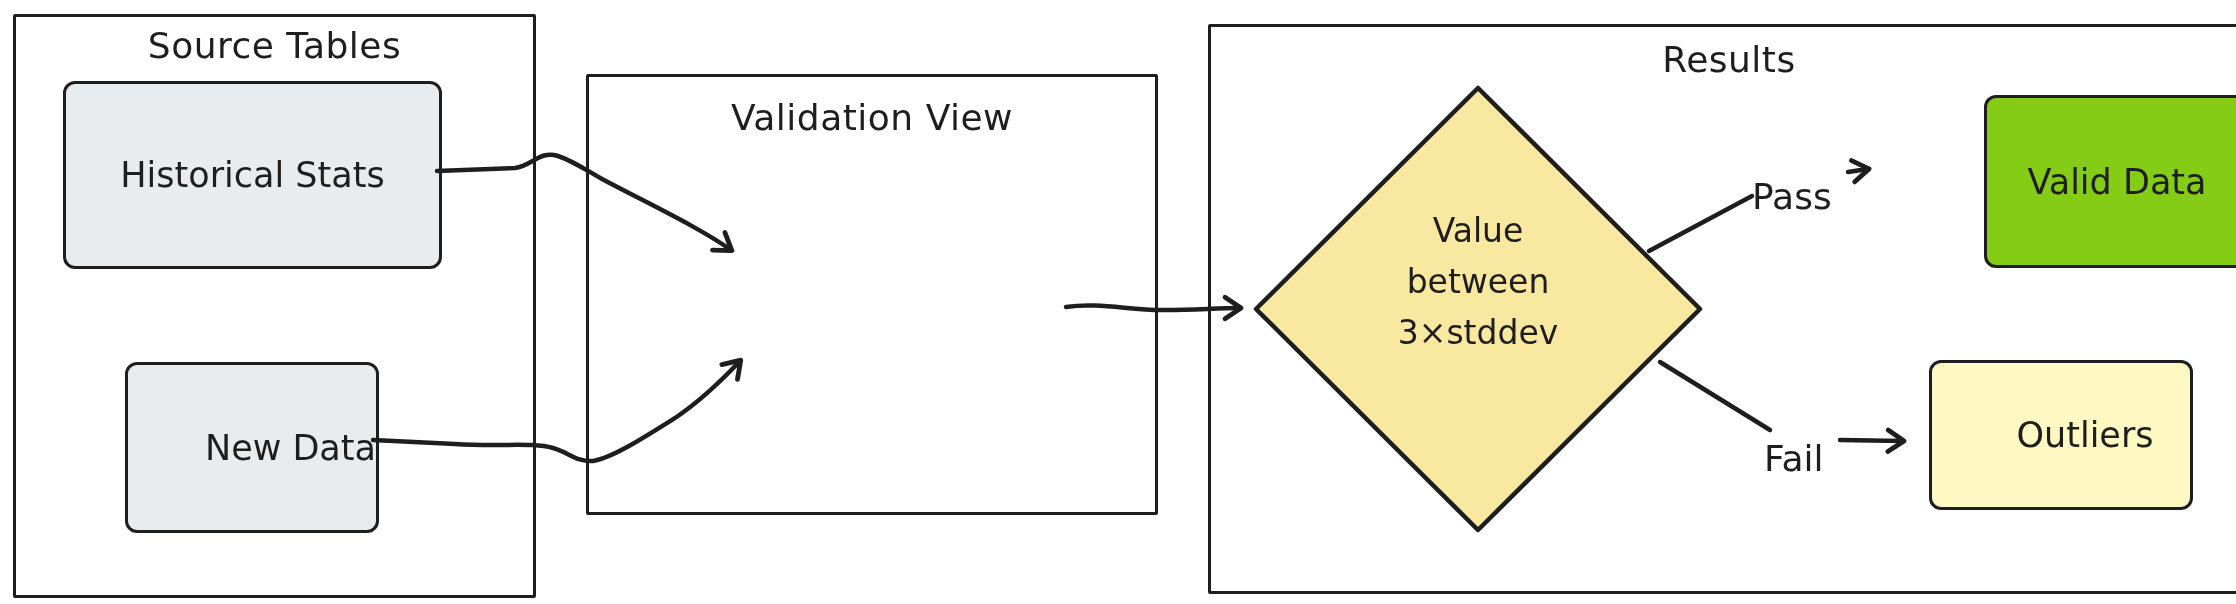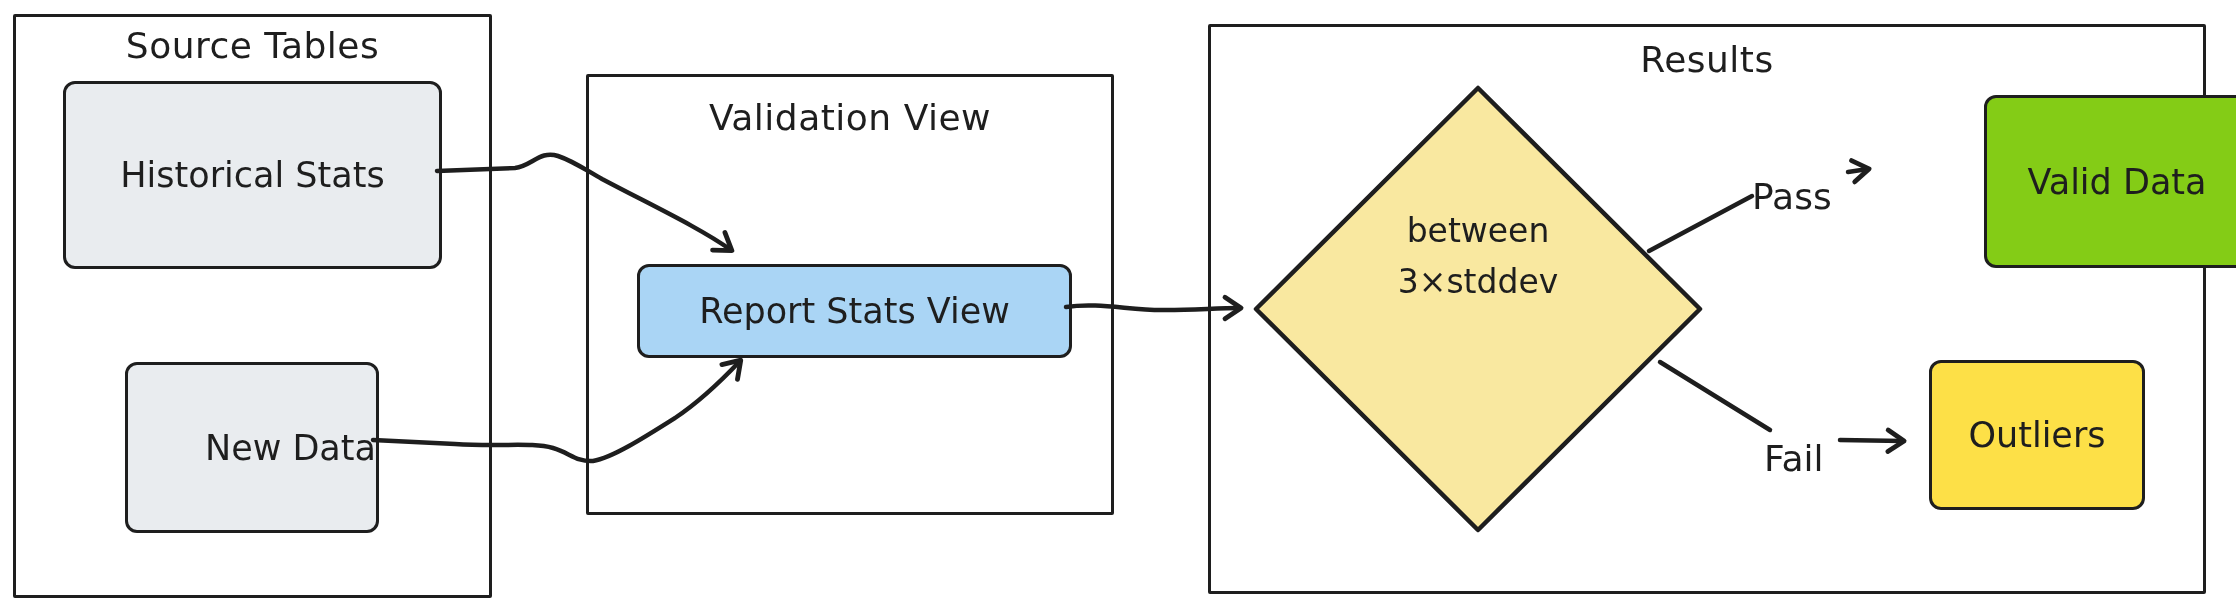--- a/index.html
+++ b/index.html
@@ -4,20 +4,21 @@
 <style>
   html,body { margin:0; padding:0; background:#ffffff; }
   .canvas {
     position:relative; width:2236px; height:604px; overflow:hidden;
     background:#ffffff; color:#1e1e1e;
     font-family:"DejaVu Sans", sans-serif;
   }
   .group {
     position:absolute; border:3px solid #1e1e1e; background:transparent;
     border-radius:2px;
+    padding-left:44px;
   }
   .group-title {
     position:absolute; left:0; right:0; text-align:center;
     font-size:36px; letter-spacing:0.5px; white-space:nowrap;
   }
   .node {
     position:absolute; border:3.5px solid #1e1e1e; border-radius:12px;
     display:flex; align-items:center; justify-content:center;
     font-size:35px; white-space:nowrap;
   }
@@ -45,31 +46,28 @@
   <div class="node" style="left: 63px; top: 81px; width: 373px; height: 182px; background: rgb(233, 236, 239);">
     <span>Historical Stats</span>
   </div>
   <div class="node" style="left: 125px; top: 362px; width: 248px; height: 165px; background: rgb(233, 236, 239); justify-content: flex-end;">
     <span>New Data</span>
   </div>
 
   <div class="group" style="left:586px; top:74px; width:522px; height:435px;">
     <div class="group-title" style="top:20px;">Validation View</div>
   </div>
-  <div class="node" style="left: 637px; top: 264px; width: 429px; height: 88px; background: rgb(170, 213, 245);">
-    <span>Report Stats View</span>
-  </div>
 
   <div class="group" style="left:1208px; top:24px; width:992px; height:564px;">
     <div class="group-title" style="top:12px;">Results</div>
   </div>
   <div class="node" style="left: 1984px; top: 95px; width: 260px; height: 167px; background: #84cc16;">
     <span>Valid Data</span>
   </div>
-  <div class="node" style="left: 1929px; top: 360px; width: 210px; height: 144px; background: #fde047;">
+  <div class="node" style="left: 1929px; top: 360px; width: 210px; height: 144px; background: #fef9c3; padding-left: 48px;">
     <span>Outliers</span>
   </div>
 
   <svg class="overlay" viewBox="0 0 2236 604" xmlns="http://www.w3.org/2000/svg">
     <defs>
       <marker id="ah" viewBox="-18 -14 22 28" refX="-1" refY="0" markerWidth="30" markerHeight="30" orient="auto" markerUnits="userSpaceOnUse">
         <path d="M -15 -10 L 0 0 L -15 10" fill="none" stroke="#1e1e1e" stroke-width="4.5" stroke-linecap="round" stroke-linejoin="round"></path>
       </marker>
     </defs>
 
@@ -82,20 +80,21 @@
     <path d="M 1066 307 C 1100 302 1132 311 1166 310 C 1196 310 1216 308 1240 308" fill="none" stroke="#1e1e1e" stroke-width="4.5" stroke-linecap="round" marker-end="url(#ah)"></path>
 
     <path d="M 1649 251 L 1752 196" fill="none" stroke="#1e1e1e" stroke-width="4.5" stroke-linecap="round"></path>
     <path d="M 1848 172 L 1868 169" fill="none" stroke="#1e1e1e" stroke-width="4.5" stroke-linecap="round" marker-end="url(#ah)"></path>
 
     <path d="M 1660 362 L 1770 430" fill="none" stroke="#1e1e1e" stroke-width="4.5" stroke-linecap="round"></path>
     <path d="M 1840 440 L 1903 441" fill="none" stroke="#1e1e1e" stroke-width="4.5" stroke-linecap="round" marker-end="url(#ah)"></path>
   </svg>
 
   <div class="decision-label">
+    <div>Value</div>
     <div>between</div>
     <div>3×stddev</div>
   </div>
 
   <div class="float-label" style="left:1752px; top:148px;">Pass</div>
   <div class="float-label" style="left:1764px; top:410px;">Fail</div>
 
 </div>
 
 </body></html>

